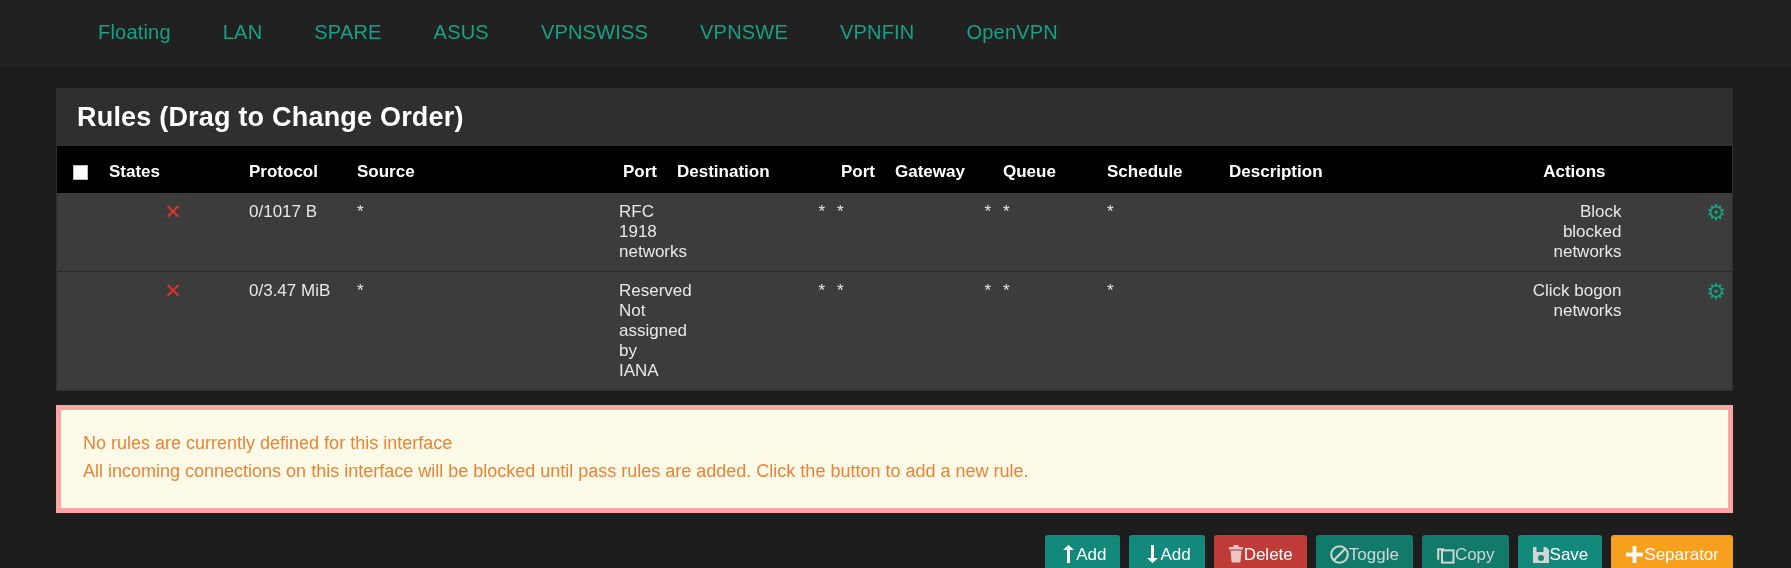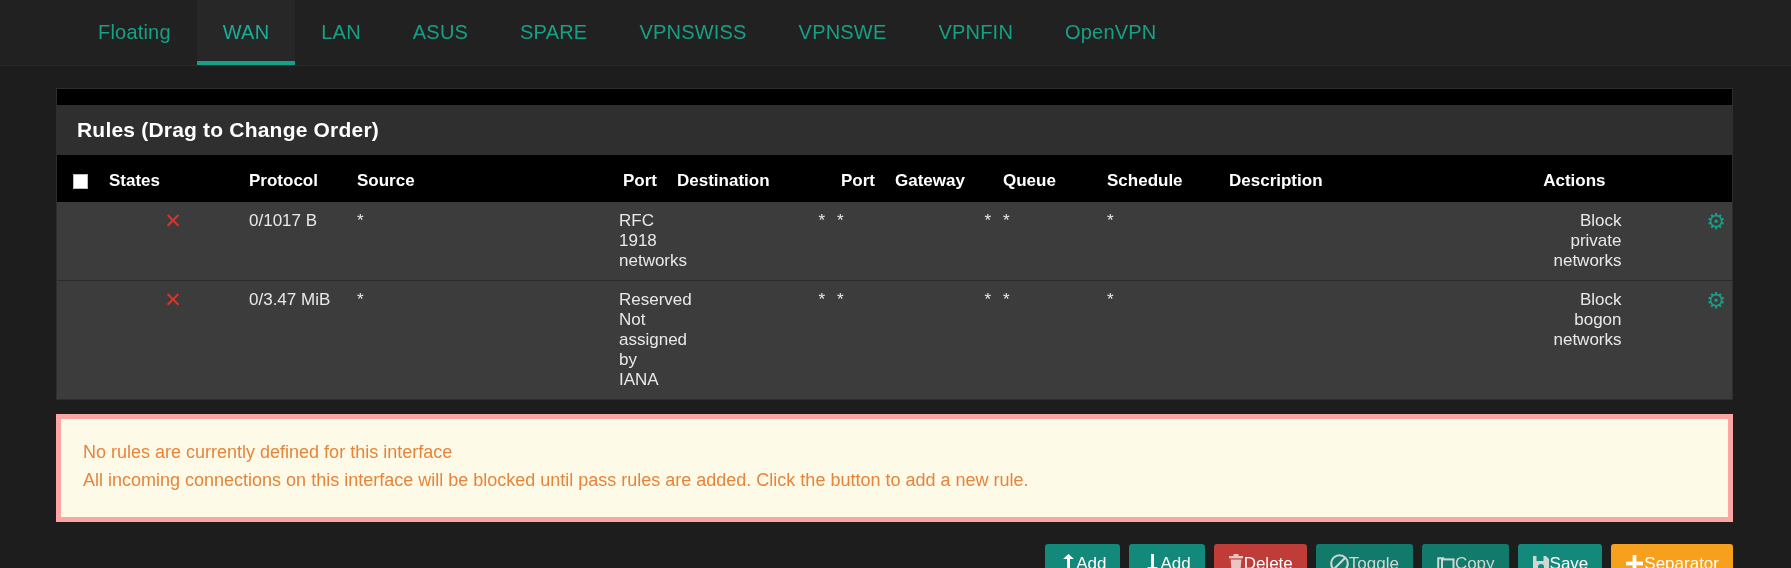--- a/index.html
+++ b/index.html
@@ -47,25 +47,24 @@
 
   
   .panel {
     margin: 22px 58px 0 56px;
     background: #000;
     border: 1px solid #2e2e2e;
   }
   .panel-head {
     background: #2f2f2f;
     color: #fff;
-    font-size: 21px;
+    font-size: 27px;
     font-weight: bold;
     padding: 13px 0 13px 20px;
     letter-spacing: .2px;
-    margin-top: 16px;
   }
 
   table.rules {
     width: 100%;
     border-collapse: collapse;
     table-layout: fixed;
   }
   table.rules thead th {
     background: #000;
     color: #fff;
@@ -171,31 +170,28 @@
   .btn svg { display:block; }
   .footer-wrap { position: relative; height: 40px; }
 </style>
 </head>
 <body>
 
 <div class="tabbar">
   <div class="tab">
       <span>Floating</span>
     </div>
-  <div class="tab active">
-      <span>WAN</span>
-    </div>
   <div class="tab">
       <span>LAN</span>
     </div>
   <div class="tab">
+      <span>SPARE</span>
+    </div>
+  <div class="tab">
       <span>ASUS</span>
-    </div>
-  <div class="tab">
-      <span>SPARE</span>
     </div>
   <div class="tab">
       <span>VPNSWISS</span>
     </div>
   <div class="tab">
       <span>VPNSWE</span>
     </div>
   <div class="tab">
       <span>VPNFIN</span>
     </div>
@@ -237,21 +233,21 @@
         <td>*</td>
         <td class="c-source">
           <span>RFC 1918 networks</span>
         </td>
         <td class="cell-right">*</td>
         <td>*</td>
         <td class="cell-right">*</td>
         <td>*</td>
         <td>*</td>
         <td></td>
-        <td class="c-desc">Block private networks</td>
+        <td class="c-desc">Block blocked networks</td>
         <td class="c-actions">
           <span class="gear">⚙</span>
         </td>
       </tr>
 
       <tr class="rule-row">
         <td class="c-chk"></td>
         <td class="c-icon">
           <span class="x-icon">✕</span>
         </td>
@@ -260,21 +256,21 @@
         <td class="c-source">
           <span>Reserved</span>
           <span class="src-line2">Not assigned by IANA</span>
         </td>
         <td class="cell-right">*</td>
         <td>*</td>
         <td class="cell-right">*</td>
         <td>*</td>
         <td>*</td>
         <td></td>
-        <td class="c-desc">Block bogon networks</td>
+        <td class="c-desc">Click bogon networks</td>
         <td class="c-actions">
           <span class="gear">⚙</span>
         </td>
       </tr>
     </tbody>
   </table>
 </div>
 
 <div class="alert">
   <div>No rules are currently defined for this interface</div>

